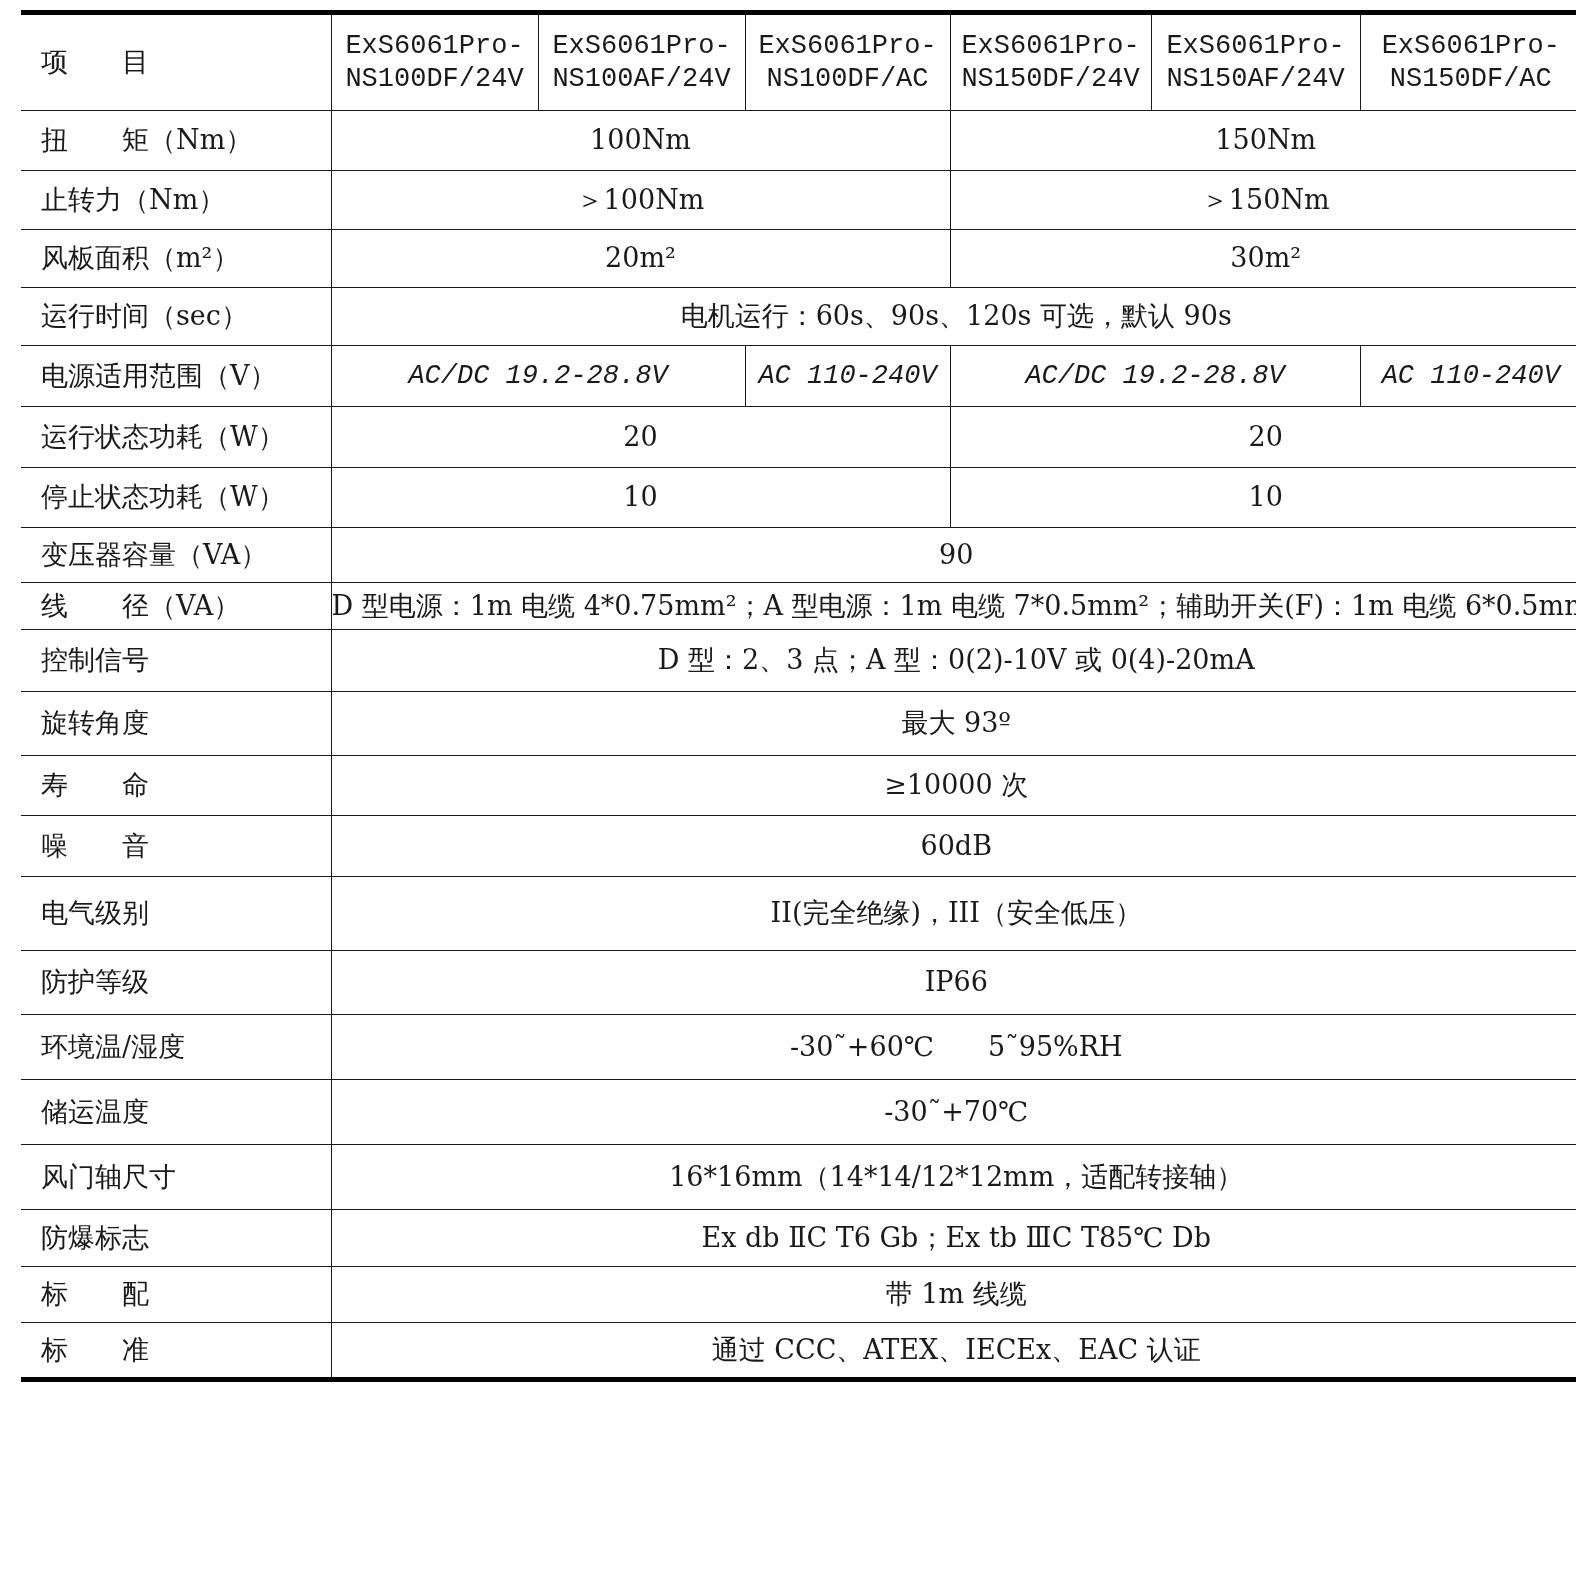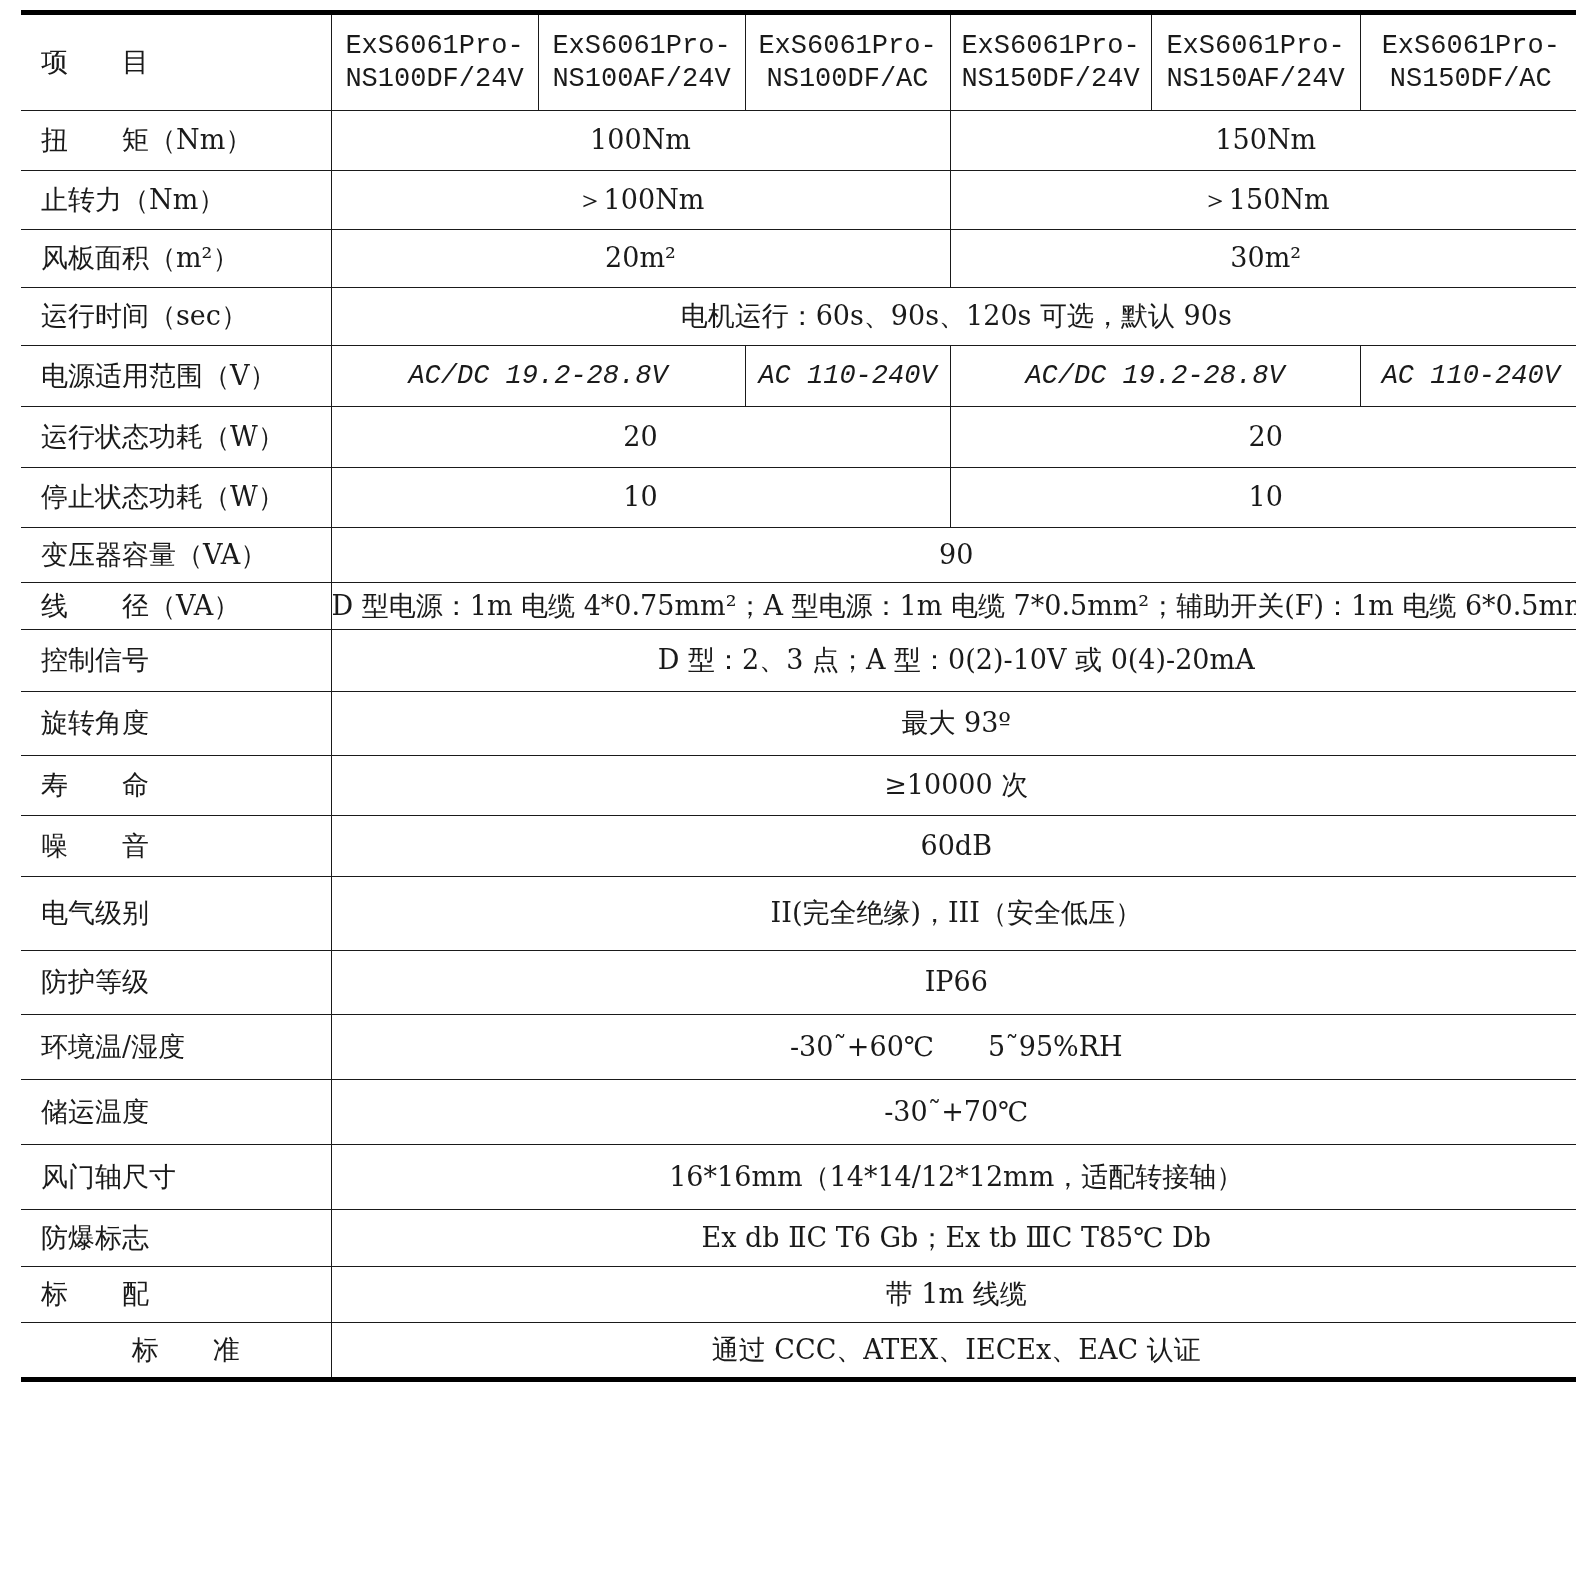--- a/index.html
+++ b/index.html
@@ -4,21 +4,21 @@
 <style>
   html, body { margin:0; padding:0; background:#ffffff; }
   body { width:1576px; height:1589px; position:relative; overflow:hidden;
          font-family:"DejaVu Serif","Liberation Serif",serif; color:#1a1a1a; }
   table.spec { position:absolute; left:21px; top:10px; width:1560px;
                border-collapse:collapse; table-layout:fixed; }
   table.spec td { border:1.5px solid #1a1a1a; padding:0; text-align:center;
                   vertical-align:middle; font-size:27px; line-height:1.2;
                   white-space:nowrap; overflow:hidden; }
   table.spec tr:first-child td { border-top:5px solid #000; }
-  table.spec tr:last-child td { border-bottom:5px solid #000;text-align:center; }
+  table.spec tr:last-child td { border-bottom:5px solid #000; }
   table.spec td:first-child { border-left:none; text-align:left; padding-left:20px; }
   table.spec td:last-child { border-right:none; }
   td.model { font-family:"Liberation Mono","DejaVu Sans Mono",monospace; font-size:24px; line-height:42px; }
   td.small { font-size:22px; }
   td.mono { font-family:"Liberation Mono","DejaVu Sans Mono",monospace; font-size:24px;font-style:italic; }
 </style>
 </head>
 <body>
 
 <table class="spec">

